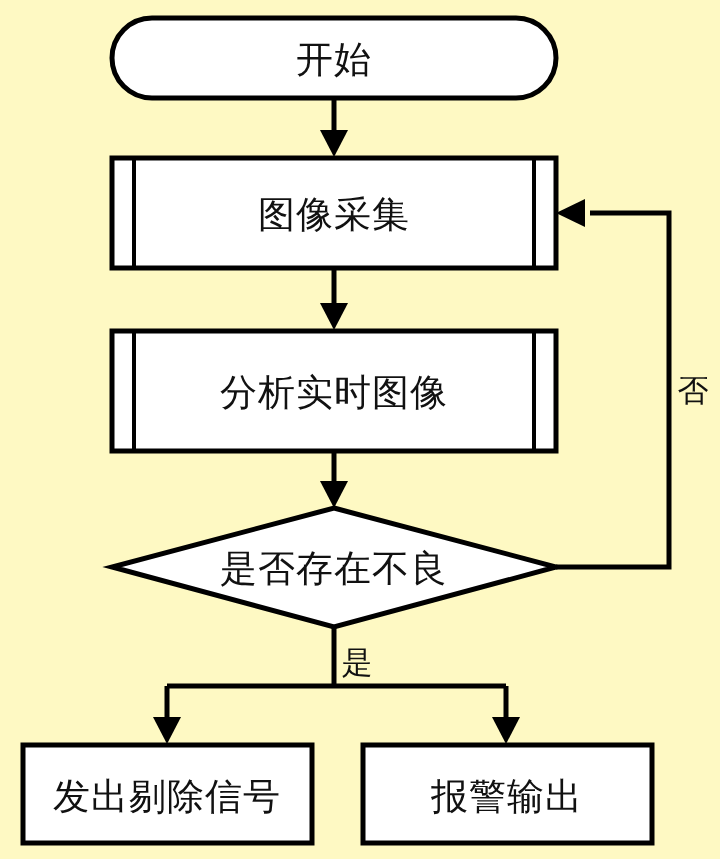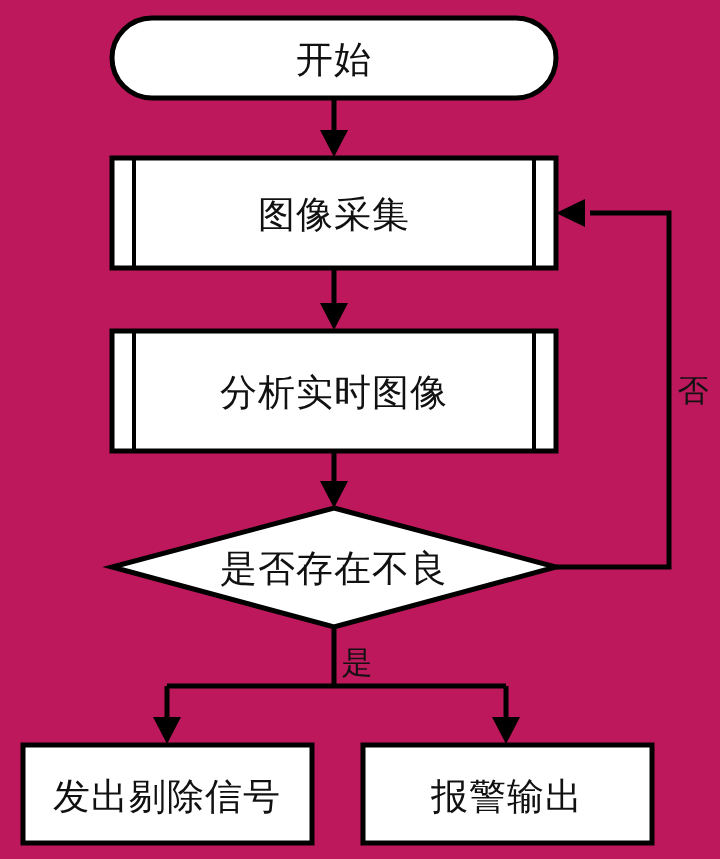--- a/index.html
+++ b/index.html
@@ -11,21 +11,21 @@
   body {
     width: 720px;
     height: 859px;
     font-family: "DejaVu Sans", "Liberation Sans", sans-serif;
     overflow: hidden;
   }
   #flowchart-root {
     position: relative;
     width: 720px;
     height: 859px;
-    background: #be185d;
+    background: #fef9c3;
   }
   svg#flow-svg {
     display: block;
     width: 720px;
     height: 859px;
   }
   .shape-outline {
     fill: #ffffff;
     stroke: #000000;
     stroke-width: 5;

